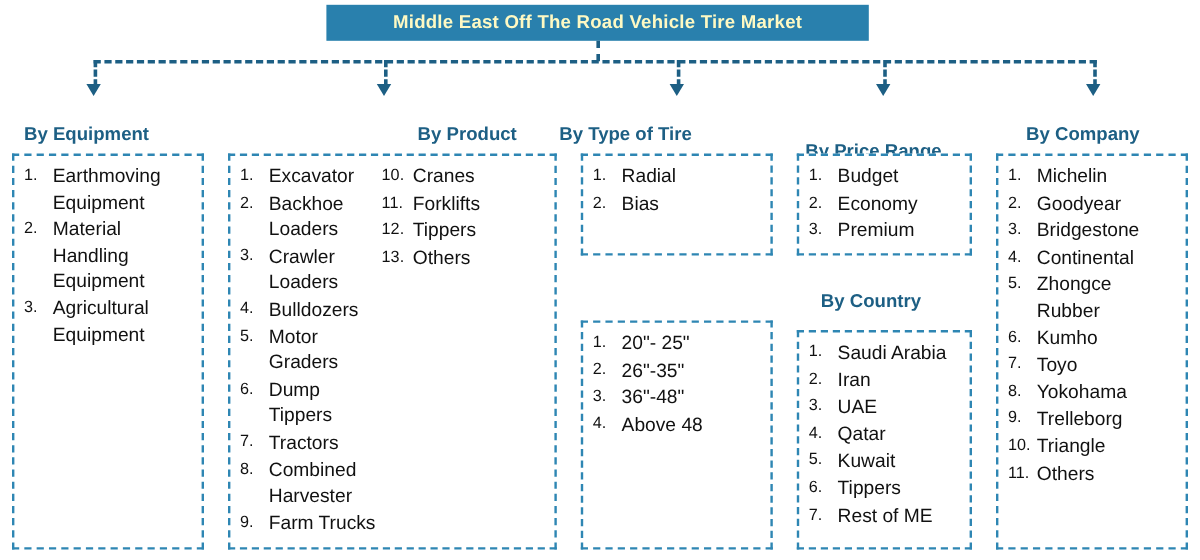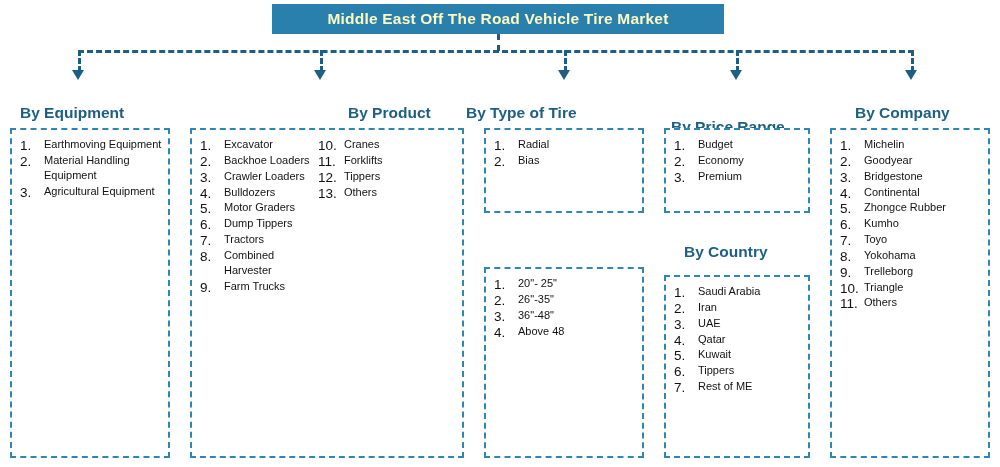--- a/index.html
+++ b/index.html
@@ -74,21 +74,21 @@
   .panel ol {
     margin: 0;
     padding: 0;
     list-style: none;
     counter-reset: li;
   }
   .panel li {
     counter-increment: li;
     position: relative;
     padding-left: 24px;
-    font-size: 11px;
+    font-size: 16px;
     color: #111111;
     line-height: 1.35;
     margin-bottom: 1px;
   }
   .panel li::before {
     content: counter(li) ".";
     position: absolute;
     left: 0;
     top: 0;
     width: 22px;

